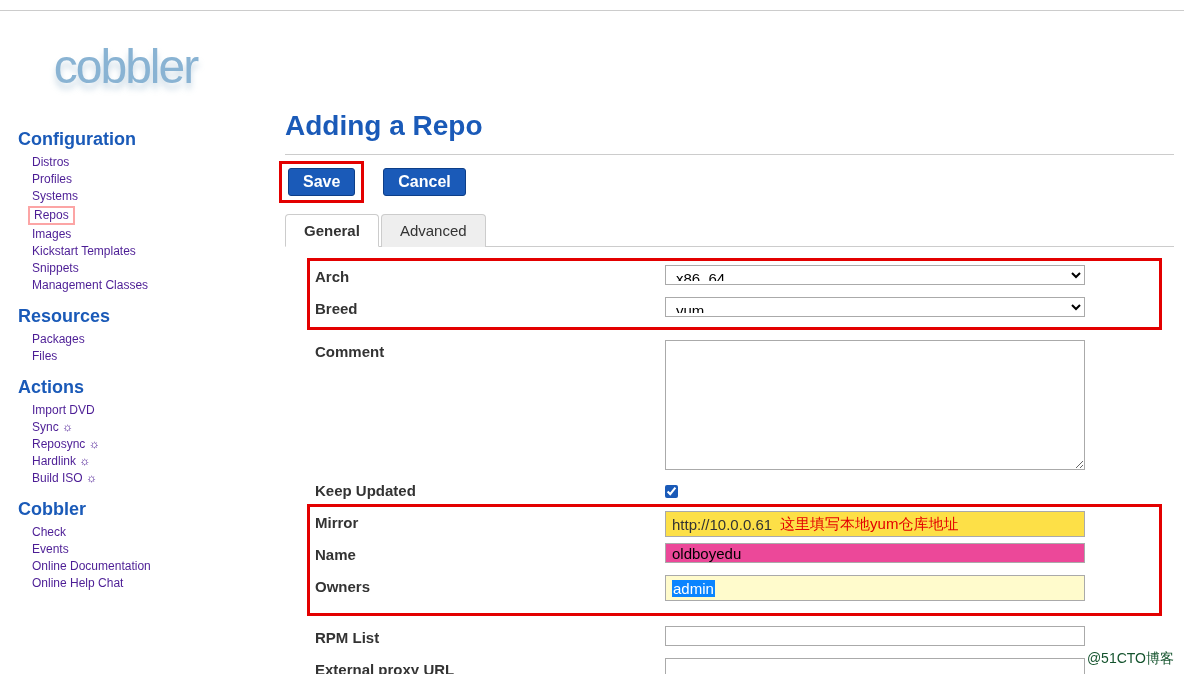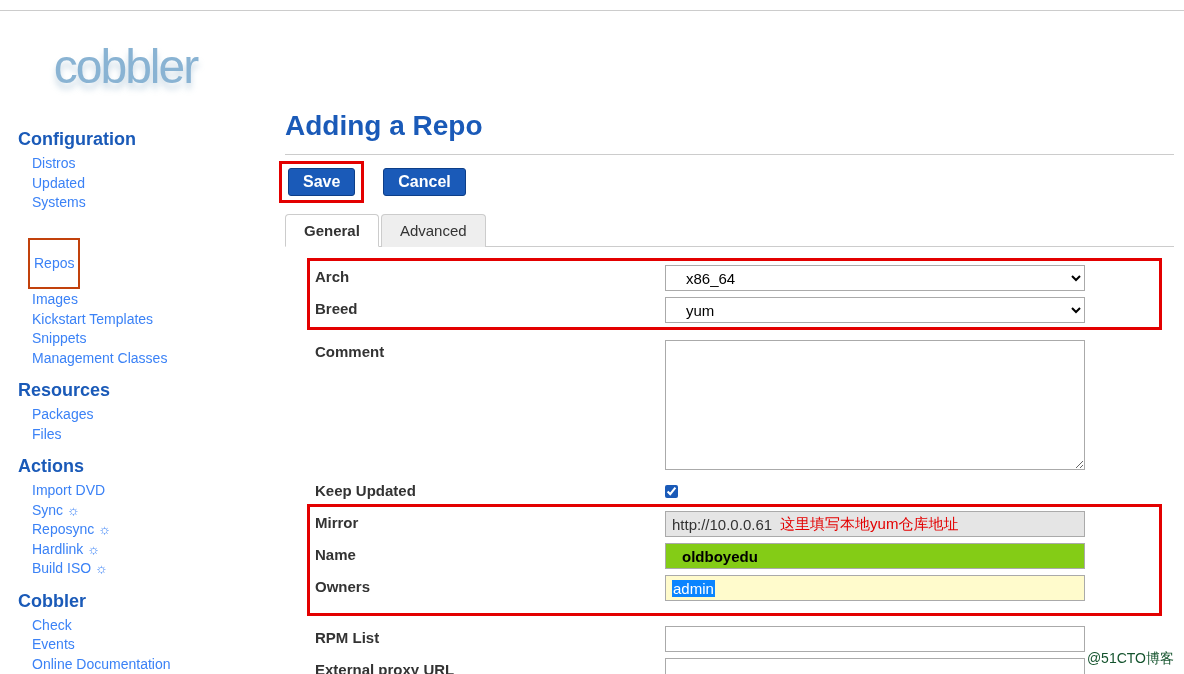--- a/index.html
+++ b/index.html
@@ -4,62 +4,62 @@
 <style>
 * { box-sizing: border-box; margin: 0; padding: 0; }
 body { font-family: Arial, Helvetica, sans-serif; font-size: 14px; background: #fff; color: #333; width: 1184px; }
 .top-divider { border-top: 1px solid #ccc; height: 0; margin-top: 10px; }
 .container { display: flex; }
 .sidebar { width: 255px; padding: 20px 0 0 18px; flex-shrink: 0; }
 .logo { width: 215px; height: 80px; display: flex; align-items: center; justify-content: center; margin-bottom: 18px; padding-bottom: 8px; }
 .logo-text { font-family: Arial, sans-serif; font-size: 48px; font-weight: 300; letter-spacing: -2px; color: #89b3d3; text-shadow: 0 6px 6px rgba(120,160,190,0.4); line-height: 1; }
 .section-title { color: #1a5ab8; font-size: 18px; font-weight: bold; margin: 12px 0 4px 0; }
 .nav-list { list-style: none; padding-left: 14px; }
-.nav-list li { color: #3b82f6; font-size: 14px; line-height: 1.25; cursor: pointer; padding: 1px 0; }
-.red-box-nav { border: 2px solid #c2410c; display: inline-block; padding: 15px 4px; margin-left: -4px; margin-top: 24px; }
+.nav-list li { color: #4c1d95; font-size: 12px; line-height: 1.25; cursor: pointer; padding: 1px 0; }
+.red-box-nav { border: 2px solid #fca5a5; display: inline-block; padding: 0 4px; margin-left: -4px; }
 .main { flex: 1; padding: 0 10px 0 30px; }
 .page-title { color: #1a5ab8; font-size: 28px; font-weight: bold; border-bottom: 1px solid #ccc; padding: 4px 0 12px 0; margin-top: 95px; }
 .button-row { margin: 6px 0 10px 0; position: relative; }
 .btn { background: #1a5ab8; color: #fff; border: 1px solid #0d3e88; padding: 4px 14px; font-size: 16px; font-weight: bold; cursor: pointer; border-radius: 3px; }
 .red-box-btn { border: 3px solid #e30000; display: inline-block; padding: 4px 6px 4px 6px; margin-left: -6px; }
 .tabs { display: flex; border-bottom: 1px solid #ccc; margin-top: 10px; }
 .tab { padding: 7px 18px; border: 1px solid #ccc; border-bottom: none; background: #eee; font-size: 15px; cursor: pointer; position: relative; top: 1px; border-radius: 4px 4px 0 0; }
 .tab.active { background: #fff; border-bottom: 1px solid #fff; font-weight: bold; }
 .tab + .tab { margin-left: 2px; }
 .form-area { padding: 18px 20px 10px 30px; }
 .form-row { display: flex; align-items: flex-start; margin-bottom: 6px; min-height: 26px; }
 .form-label { width: 350px; font-weight: bold; font-size: 15px; padding-top: 3px; flex-shrink: 0; }
 .form-control { flex: 1; max-width: 420px; }
-.form-control select, .form-control input[type=text] { width: 100%; border: 1px solid #aaa; padding: 3px 16px; font-size: 15px; height: 26px; background: #fff; }
+.form-control select, .form-control input[type=text] { width: 100%; border: 1px solid #aaa; padding: 3px 6px; font-size: 15px; height: 20px; background: #fff; }
 .form-control textarea { width: 100%; height: 130px; border: 1px solid #aaa; padding: 4px; font-size: 14px; resize: both; }
-.form-control.yellow input { background: #84cc16; font-weight: bold; }
+.form-control.yellow input { background: #ec4899; }
 .sel-wrap { background: #fffbcc; border: 1px solid #aaa; padding: 3px 6px; font-size: 15px; height: 26px; width: 100%; display: flex; align-items: center; cursor: text; }
 .sel-text { background: #0a84ff; color: #fff; padding: 0 1px; }
 .red-highlight { border: 3px solid #e30000; padding: 4px 5px; margin: -7px -8px; }
 .mirror-annotation { color: #e30000; font-size: 15px; margin-left: 8px; white-space: nowrap; }
-.mirror-wrap { display: flex; align-items: center; background: #e5e5e5; border: 1px solid #aaa; height: 26px; padding: 0 6px; }
+.mirror-wrap { display: flex; align-items: center; background: #fde047; border: 1px solid #aaa; height: 26px; padding: 0 6px; }
 .mirror-wrap span:first-child { color: #333; font-size: 15px; }
 .watermark { position: fixed; right: 10px; bottom: 6px; color: #14532d; font-size: 14px; }
 .form-control input[type=checkbox] { accent-color: #1a5ab8; margin-top: 6px; }
 </style>
 </head>
 <body>
 
 <div class="top-divider"></div>
 <div class="container">
 
   <div class="sidebar">
     <div class="logo">
       <span class="logo-text">cobbler</span>
     </div>
 
     <div class="section-title">Configuration</div>
     <ul class="nav-list">
       <li>Distros</li>
-      <li>Updated</li>
+      <li>Profiles</li>
       <li>Systems</li>
       <li><span class="red-box-nav">Repos</span></li>
       <li>Images</li>
       <li>Kickstart Templates</li>
       <li>Snippets</li>
       <li>Management Classes</li>
     </ul>
 
     <div class="section-title">Resources</div>
     <ul class="nav-list">

